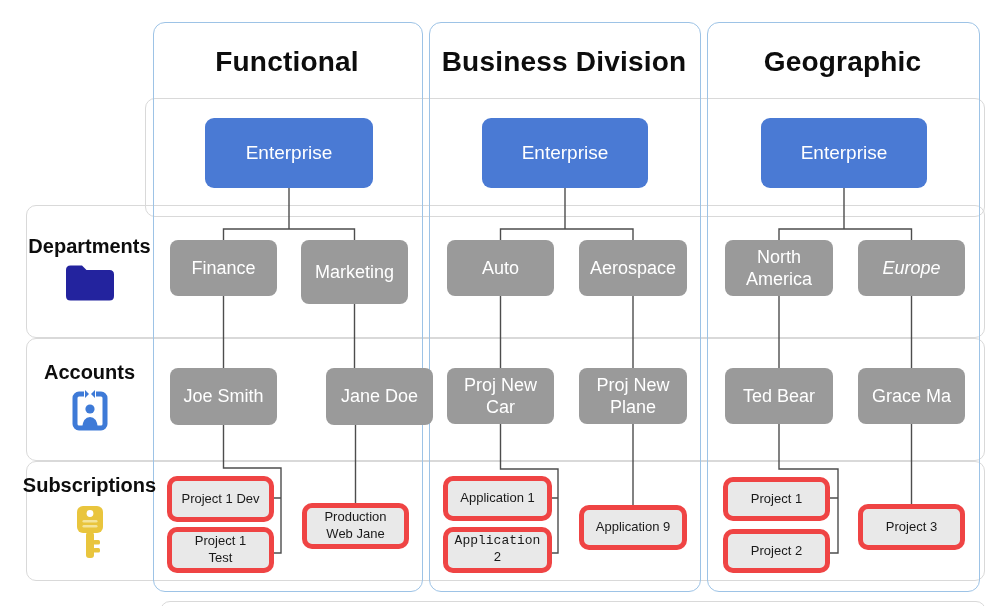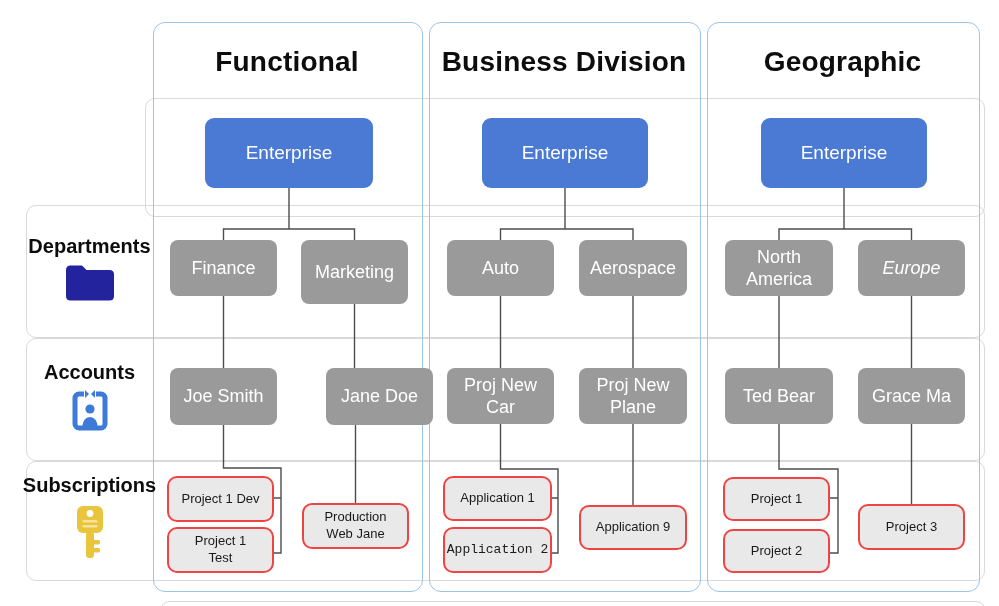--- a/index.html
+++ b/index.html
@@ -6,21 +6,21 @@
   .canvas{position:relative;width:999px;height:606px;background:#fff;overflow:hidden;
           font-family:"Liberation Sans",sans-serif;}
   .band{position:absolute;border:1.5px solid #D9D9D9;border-radius:10px;background:transparent;}
   .col{position:absolute;border:1.5px solid #9DC3E6;border-radius:12px;background:transparent;}
   .colhead{position:absolute;top:34px;height:56px;display:flex;align-items:center;justify-content:center;
            font-size:28px;font-weight:bold;color:#0d0d0d;letter-spacing:.2px;}
   .node,.ent,.leaf{position:absolute;display:flex;align-items:center;justify-content:center;
            text-align:center;white-space:pre-line;line-height:1.25;box-sizing:border-box;}
   .ent{background:#4A7AD4;border-radius:9px;color:#fff;font-size:19px;}
   .node{background:#9A9A9A;border-radius:8px;color:#fff;font-size:18px;}
-  .leaf{background:#E9E9E9;border:2px solid #ef4444;border-radius:10px;color:#1a1a1a;font-size:13px;line-height:1.3;}
+  .leaf{background:#E9E9E9;border:5px solid #ef4444;border-radius:10px;color:#1a1a1a;font-size:13px;line-height:1.3;}
   .rowlabel-cell{position:absolute;display:flex;flex-direction:column;align-items:center;justify-content:center;gap:5px;}
   .rowlabel{font-size:20px;font-weight:bold;color:#0d0d0d;text-align:center;}
   svg.wires{position:absolute;left:0;top:0;pointer-events:none;}
   .icon{display:block;}
 </style>
 </head>
 <body>
 
 <div class="canvas">
 

